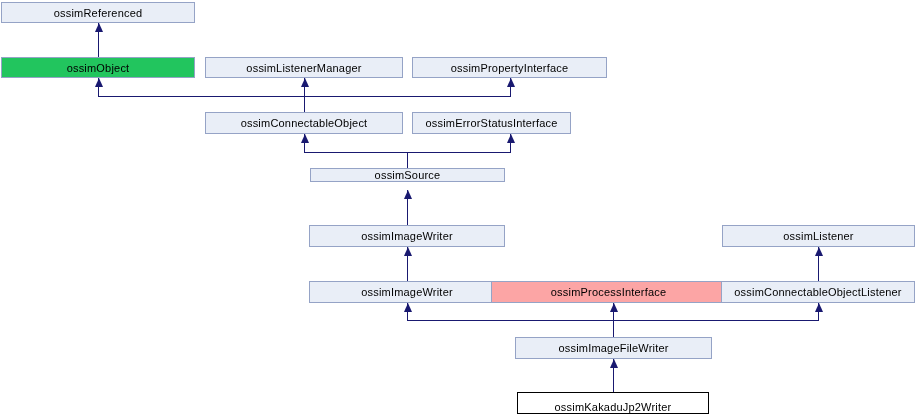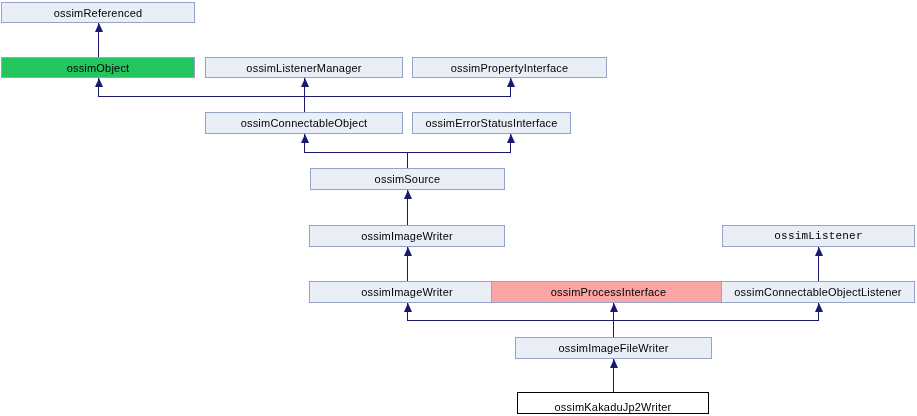--- a/index.html
+++ b/index.html
@@ -96,28 +96,28 @@
     </div>
     <div class="node" style="left: 412px; top: 57px; width: 195px; height: 21px; background: rgb(233, 238, 247); border-color: rgb(149, 163, 198);">
       <span class="node-label" style="color: rgb(0, 0, 0);">ossimPropertyInterface</span>
     </div>
     <div class="node" style="left: 205px; top: 112px; width: 198px; height: 22px; background: rgb(233, 238, 247); border-color: rgb(149, 163, 198);">
       <span class="node-label" style="color: rgb(0, 0, 0);">ossimConnectableObject</span>
     </div>
     <div class="node" style="left: 412px; top: 112px; width: 159px; height: 22px; background: rgb(233, 238, 247); border-color: rgb(149, 163, 198);">
       <span class="node-label" style="color: rgb(0, 0, 0);">ossimErrorStatusInterface</span>
     </div>
-    <div class="node" style="left: 310px; top: 168px; width: 195px; height: 22px; background: rgb(233, 238, 247); border-color: rgb(149, 163, 198);">
+    <div class="node" style="left: 310px; top: 168px; width: 195px; height: 14px; background: rgb(233, 238, 247); border-color: rgb(149, 163, 198);">
       <span class="node-label" style="color: rgb(0, 0, 0);">ossimSource</span>
     </div>
     <div class="node" style="left: 309px; top: 225px; width: 196px; height: 22px; background: rgb(233, 238, 247); border-color: rgb(149, 163, 198);">
       <span class="node-label" style="color: rgb(0, 0, 0);">ossimImageWriter</span>
     </div>
     <div class="node" style="left: 722px; top: 225px; width: 193px; height: 22px; background: rgb(233, 238, 247); border-color: rgb(149, 163, 198);">
-      <span class="node-label" style="color: rgb(0, 0, 0); font-family: Liberation Mono, monospace;">ossimListener</span>
+      <span class="node-label" style="color: rgb(0, 0, 0);">ossimListener</span>
     </div>
     <div class="node" style="left: 309px; top: 281px; width: 196px; height: 22px; background: rgb(233, 238, 247); border-color: rgb(149, 163, 198);">
       <span class="node-label" style="color: rgb(0, 0, 0);">ossimImageWriter</span>
     </div>
     <div class="node" style="left: 491px; top: 281px; width: 235px; height: 22px; background: #fca5a5; border-color: rgb(149, 163, 198);">
       <span class="node-label" style="color: rgb(0, 0, 0);">ossimProcessInterface</span>
     </div>
     <div class="node" style="left: 721px; top: 281px; width: 194px; height: 22px; background: rgb(233, 238, 247); border-color: rgb(149, 163, 198);">
       <span class="node-label" style="color: rgb(0, 0, 0);">ossimConnectableObjectListener</span>
     </div>

